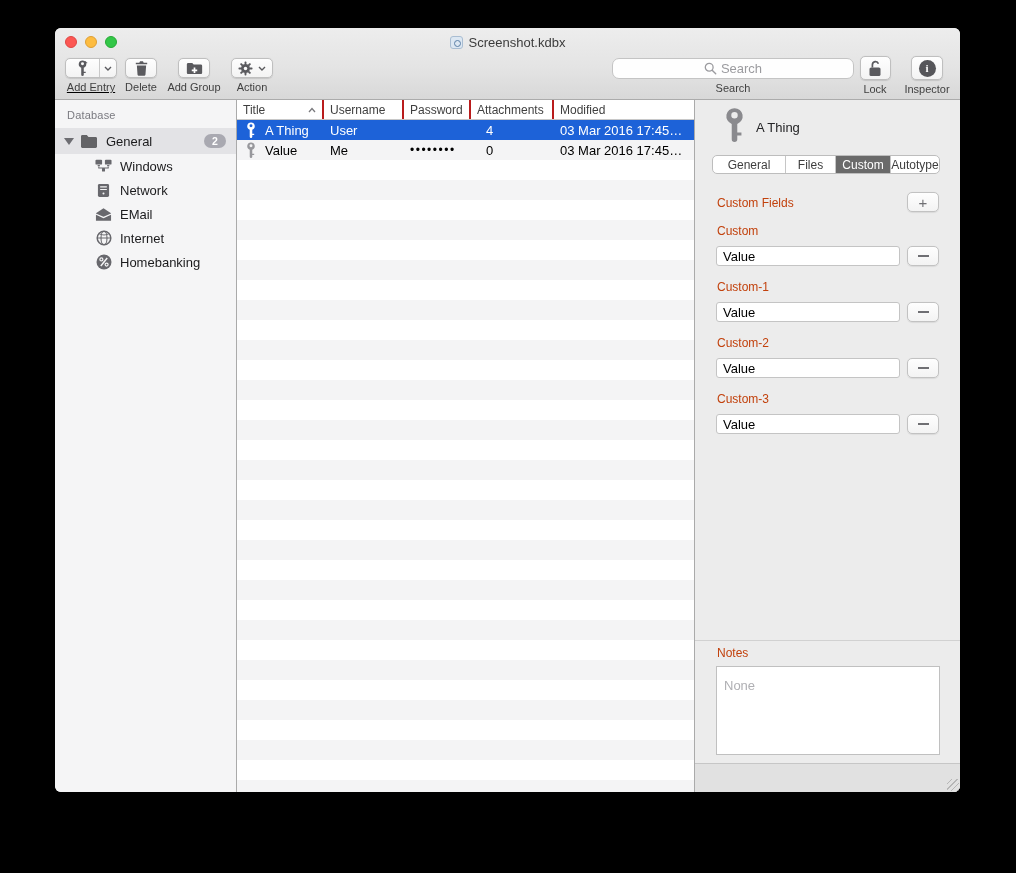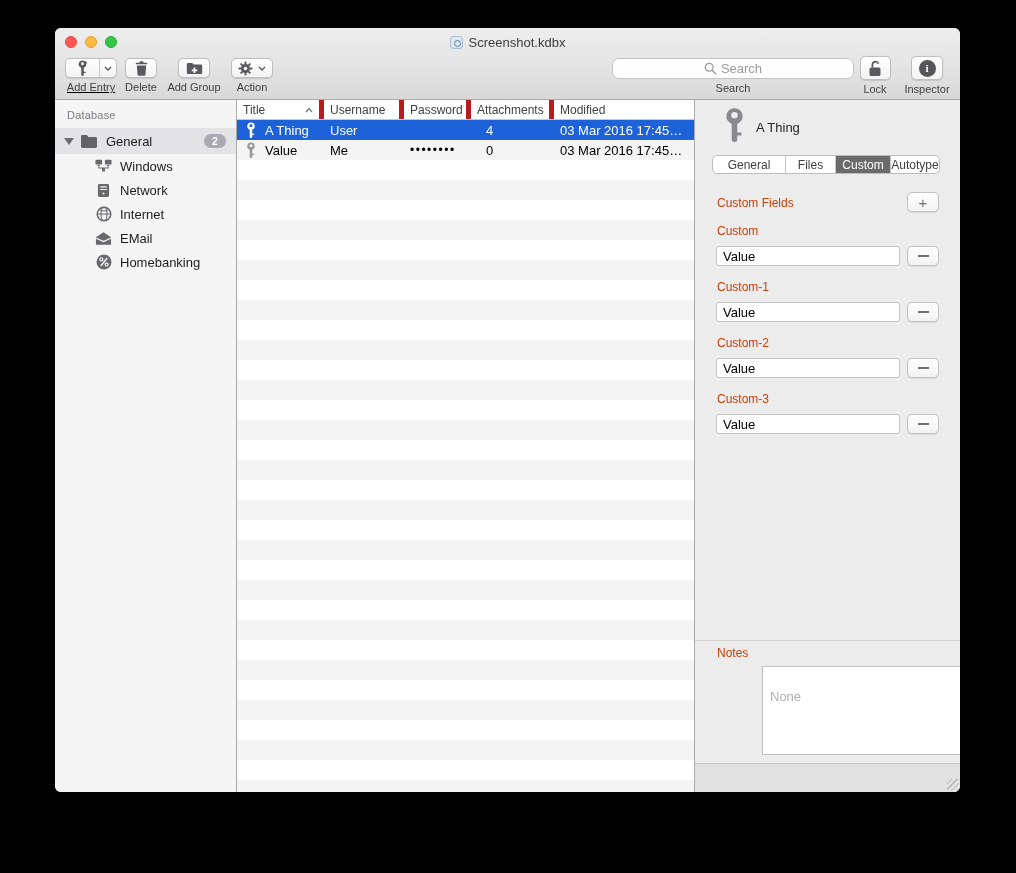--- a/index.html
+++ b/index.html
@@ -57,21 +57,21 @@
            color:#FFF; font-size:10.5px; font-weight:bold; display:flex; align-items:center; justify-content:center; }
   .sb-item { height:24px; display:flex; align-items:center; padding-left:40px; gap:8px;
              font-size:13px; color:#1B1B1D; }
   .sb-ico { width:17px; height:17px; display:flex; align-items:center; justify-content:center; flex:none; }
 
   
   .table { width:458px; height:100%; background:#FFF; border-right:1px solid #AAAAAA; flex:none;
            display:flex; flex-direction:column; }
   .t-head { height:20px; display:flex; background:#FFF; border-bottom:1px solid #C8C8C8;
             font-size:12px; color:#3F3F3F; flex:none; }
-  .t-head .th { display:flex; align-items:center; padding-left:6px; border-right:5px solid #b91c1c; position:relative; }
+  .t-head .th { display:flex; align-items:center; padding-left:6px; border-right:2px solid #b91c1c; position:relative; }
   .col-title { width:87px; flex:none; }
   .col-user  { width:80px; flex:none; }
   .col-pass  { width:67px; flex:none;text-align:center; }
   .col-att   { width:83px; flex:none; }
   .col-mod   { flex:1; border-right:none !important; }
   .sort-arrow { position:absolute; right:6px; top:7px; width:8px; height:6px; }
   .t-row { height:20px; display:flex; align-items:stretch; font-size:13px; color:#000; flex:none; }
   .t-row .td { display:flex; align-items:center; padding-left:6px; overflow:hidden; white-space:nowrap; }
   .t-row .td.cell-title { padding-left:9px; gap:9px; }
   .t-row .td.cell-att { padding-left:15px; }
@@ -95,22 +95,22 @@
   .insp-sec-label { position:absolute; left:22px; font-size:12px; color:#c2410c; }
   .sq-btn { position:absolute; left:212px; width:32px; height:20px; background:linear-gradient(#FEFEFE,#F3F3F3);
             border:1px solid #C2C2C2; border-radius:5px; display:flex; align-items:center; justify-content:center;
             color:#6F6F73; font-size:15px; line-height:1; box-shadow:0 0.5px 1px rgba(0,0,0,.08); }
   .minus-line { width:11px; height:1.5px; background:#6F6F73; }
   .field-input { position:absolute; left:21px; width:184px; height:20px; border:1px solid #C4C4C4;
                  border-radius:3px; background:#FFF; font-size:13px; color:#000; padding:0 6px;
                  font-family:"Liberation Sans","DejaVu Sans",sans-serif; }
   .insp-divider { position:absolute; left:0; top:540px; width:100%; height:1px; background:#D1D1D1; }
   .notes-area { position:absolute; left:21px; top:566px; width:224px; height:89px; border:1px solid #C0C0C0;
-                background:#FFF; resize:none; font-size:13px; padding:22px 7px; color:#000;
-                font-family:"Liberation Sans","DejaVu Sans",sans-serif;margin-left:46px; }
+                background:#FFF; resize:none; font-size:13px; padding:11px 7px; color:#000;
+                font-family:"Liberation Sans","DejaVu Sans",sans-serif; }
   .notes-area::placeholder { color:#AFAFB3; }
   .insp-bottom { position:absolute; left:0; top:663px; width:100%; height:29px; background:#E1E1E1;
                  border-top:1px solid #C6C6C6; }
   .resize-grip { position:absolute; right:1px; bottom:1px; width:12px; height:12px;
                  background:repeating-linear-gradient(135deg,transparent 0 3px,#ABABAB 3px 4px); opacity:.8; }
 </style>
 </head>
 <body>
 
 <div class="screen">
@@ -252,38 +252,38 @@
                 <line x1="3.4" y1="3.6" x2="10.6" y2="3.6" stroke="#F5F5F6" stroke-width="1.2"></line>
                 <line x1="3.4" y1="6.4" x2="10.6" y2="6.4" stroke="#F5F5F6" stroke-width="1.2"></line>
                 <circle cx="7" cy="10.8" r="1.1" fill="#F5F5F6"></circle>
               </svg>
         </span>
         <span>Network</span>
       </div>
 
       <div class="sb-item">
         <span class="sb-ico">
+          <svg width="17" height="13" viewBox="0 0 18 13" fill="#68686D">
+                <path d="M1 5.2L9 0l8 5.2v0.2L9 9 1 5.4z"></path>
+                <path d="M1 6.8l8 3.6 8-3.6V13H1z"></path>
+              </svg>
+        </span>
+        <span>EMail</span>
+      </div>
+
+      <div class="sb-item">
+        <span class="sb-ico">
           <svg width="16" height="16" viewBox="0 0 16 16">
                 <circle cx="8" cy="8" r="6.8" fill="none" stroke="#68686D" stroke-width="1.5"></circle>
                 <ellipse cx="8" cy="8" rx="3" ry="6.8" fill="none" stroke="#68686D" stroke-width="1.1"></ellipse>
                 <line x1="1.4" y1="8" x2="14.6" y2="8" stroke="#68686D" stroke-width="1.1"></line>
                 <path d="M3 3.6c2.6 1.8 7.4 1.8 10 0" fill="none" stroke="#68686D" stroke-width="1.1"></path>
               </svg>
         </span>
         <span>Internet</span>
-      </div>
-
-      <div class="sb-item">
-        <span class="sb-ico">
-          <svg width="17" height="13" viewBox="0 0 18 13" fill="#68686D">
-                <path d="M1 5.2L9 0l8 5.2v0.2L9 9 1 5.4z"></path>
-                <path d="M1 6.8l8 3.6 8-3.6V13H1z"></path>
-              </svg>
-        </span>
-        <span>EMail</span>
       </div>
 
       <div class="sb-item">
         <span class="sb-ico">
           <svg width="16" height="16" viewBox="0 0 16 16">
                 <circle cx="8" cy="8" r="7.5" fill="#68686D"></circle>
                 <line x1="11.2" y1="4" x2="4.8" y2="12" stroke="#F5F5F6" stroke-width="1.5"></line>
                 <circle cx="5.4" cy="5.4" r="1.5" fill="none" stroke="#F5F5F6" stroke-width="1.2"></circle>
                 <circle cx="10.6" cy="10.6" r="1.5" fill="none" stroke="#F5F5F6" stroke-width="1.2"></circle>
               </svg>

